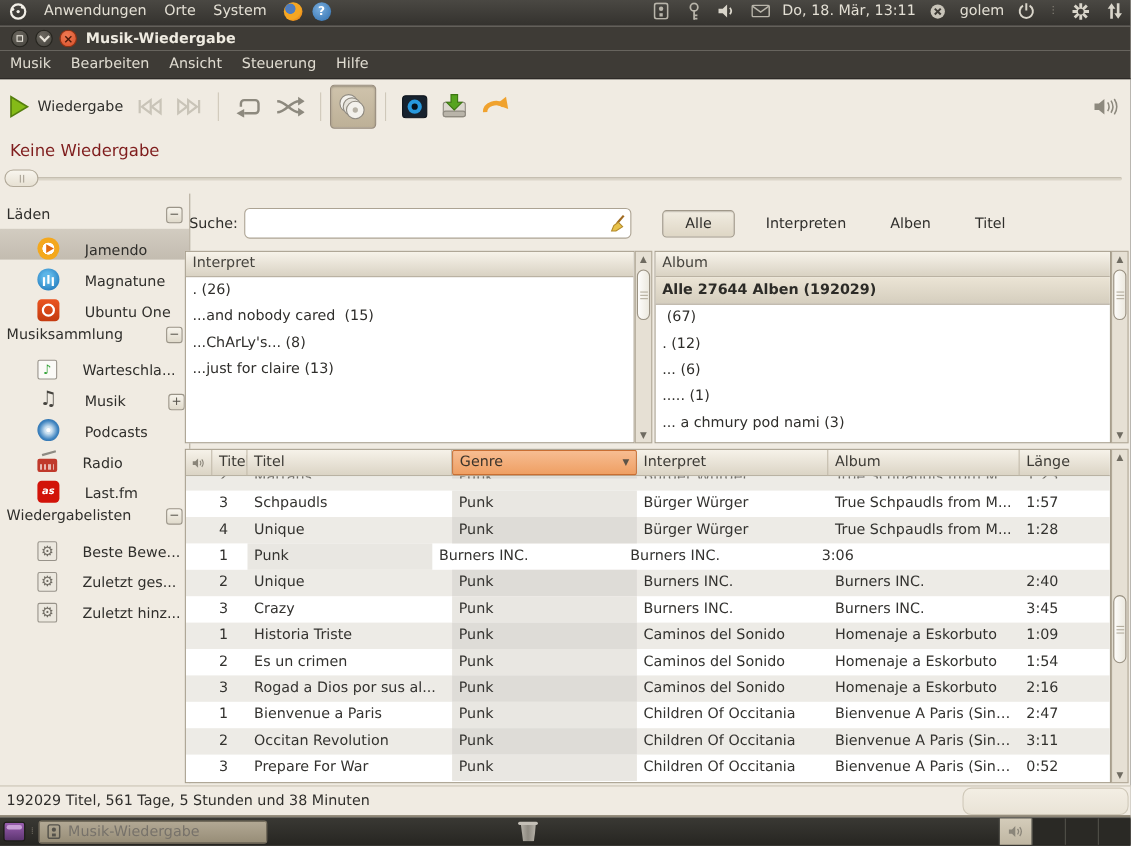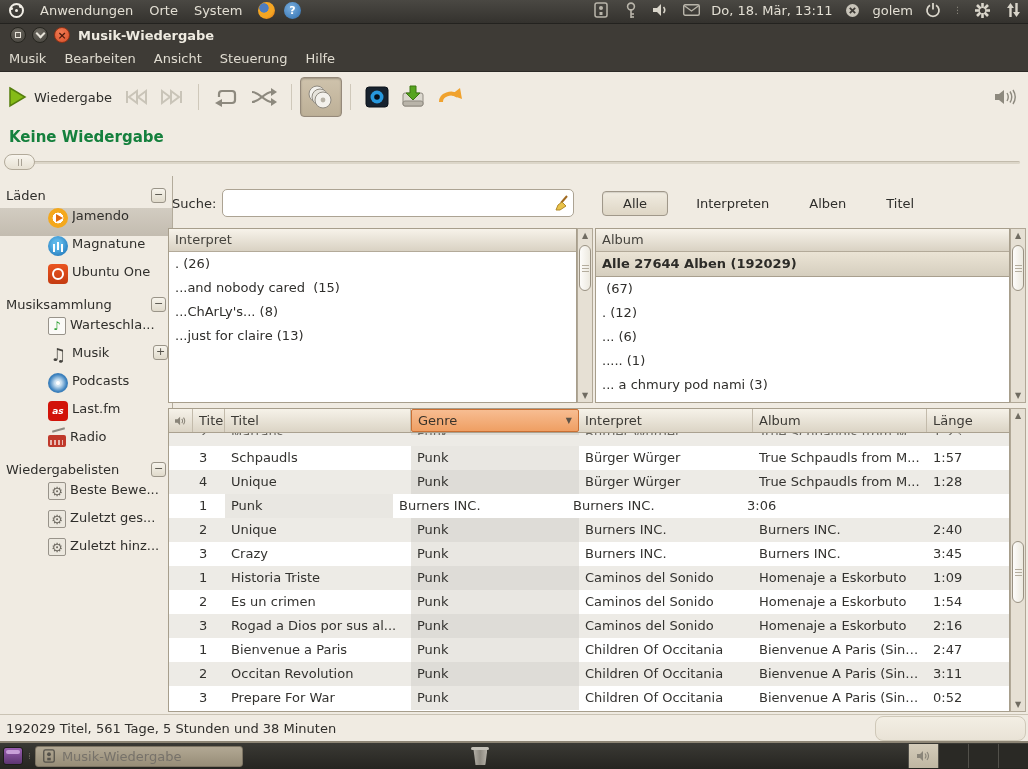--- a/index.html
+++ b/index.html
@@ -40,33 +40,33 @@
 
   
   .toolbar{position:absolute;left:0;top:72px;width:1028px;height:50px;display:flex;align-items:center}
   .tbtn{display:flex;align-items:center;gap:6px;padding:6px;border-radius:4px;cursor:default}
   .tsep{width:1px;height:26px;background:#cfc8ba;margin:0 8px}
   .tbtn.pressed{background:linear-gradient(#cfc3ac,#bdb097);border:1px solid #95897a;box-shadow:inset 0 1px 2px rgba(0,0,0,.25)}
   .play-label{color:#2f2e2b}
   .vol-right{margin-left:auto;padding-right:10px}
 
   
-  .nowplaying{position:absolute;left:9px;top:128px;font-size:15px;font-weight:bold;color:#15803d}
+  .nowplaying{position:absolute;left:9px;top:128px;font-size:15px;font-weight:normal;color:#7f1d1d}
   .seek-track{position:absolute;left:8px;top:161px;width:1012px;height:3px;background:#dcd6c9;border-top:1px solid #c2bbac;border-radius:2px}
   .seek-handle{position:absolute;left:4px;top:154px;width:31px;height:16px;border:1px solid #b2aa9a;border-radius:9px;
     background:linear-gradient(#f8f5ee,#e7e1d3);display:flex;align-items:center;justify-content:center;gap:2px}
   .seek-handle i{display:block;width:1px;height:7px;background:#a9a295}
 
   
   .sidebar{position:absolute;left:0;top:176px;width:173px;height:536px;border-right:1px solid #b3ab9b;padding-top:7px;overflow:hidden}
   .sb-header{display:flex;align-items:center;height:25px;padding:0 6px;color:#2f2e2b}
   .sb-header .lbl{flex:1;white-space:nowrap;overflow:hidden}
   .sb-btn{width:15px;height:15px;border:1px solid #9a9488;border-radius:3px;background:linear-gradient(#f7f4ec,#e0dacb);
     color:#55524a;font-size:11px;line-height:12px;text-align:center;flex:none;cursor:default}
-  .sb-item{display:flex;align-items:flex-start;height:28px;padding-left:48px;padding-right:4px;gap:4px;cursor:default;white-space:nowrap}
+  .sb-item{display:flex;align-items:flex-end;height:28px;padding-left:34px;padding-right:4px;gap:23px;cursor:default;white-space:nowrap}
   .sb-item.sel{background:linear-gradient(#d2ccc1,#c3bcb0)}
   .sb-item .lbl{overflow:hidden;text-overflow:ellipsis;flex:1}
   .si{width:20px;height:20px;flex:none;position:relative;display:inline-flex;align-items:center;justify-content:center}
   .si .glyph{line-height:1}
   .si-jamendo{border-radius:50%;background:radial-gradient(circle,#fff 0 37%,#f4a81d 40% 100%)}
   .si-jamendo::after{content:"";border-left:7px solid #e06a10;border-top:4px solid transparent;border-bottom:4px solid transparent;margin-left:3px}
   .si-magnatune{border-radius:50%;background:radial-gradient(circle at 45% 40%,#5db6e8 0 25%,#1a71b5 90%)}
   .si-magnatune::after{content:"";width:2px;height:8px;background:#fff;box-shadow:-4px 2px 0 #fff,4px 2px 0 #fff}
   .si-ubuntuone{border-radius:4px;background:linear-gradient(#ea5420,#c43b10)}
   .si-ubuntuone::after{content:"";width:8px;height:8px;border:2px solid #fff;border-radius:50%}
@@ -389,28 +389,28 @@
           <span class="glyph g-music_note">♫</span>
         </span>
         <span class="lbl">Musik</span>
         <span class="sb-btn">+</span>
       </div>
       <div class="sb-item">
         <span class="si si-podcast"></span>
         <span class="lbl">Podcasts</span>
       </div>
       <div class="sb-item">
+        <span class="si si-radio"></span>
+        <span class="lbl">Radio</span>
+      </div>
+      <div class="sb-item">
         <span class="si si-lastfm">
           <span class="glyph g-lastfm">as</span>
         </span>
         <span class="lbl">Last.fm</span>
-      </div>
-      <div class="sb-item">
-        <span class="si si-radio"></span>
-        <span class="lbl">Radio</span>
       </div>
       <div class="sb-header">
         <span class="lbl">Wiedergabelisten</span>
         <span class="sb-btn">−</span>
       </div>
       <div class="sb-item">
         <span class="si si-gear">
           <span class="glyph g-gear">⚙</span>
         </span>
         <span class="lbl">Beste Bewe...</span>

